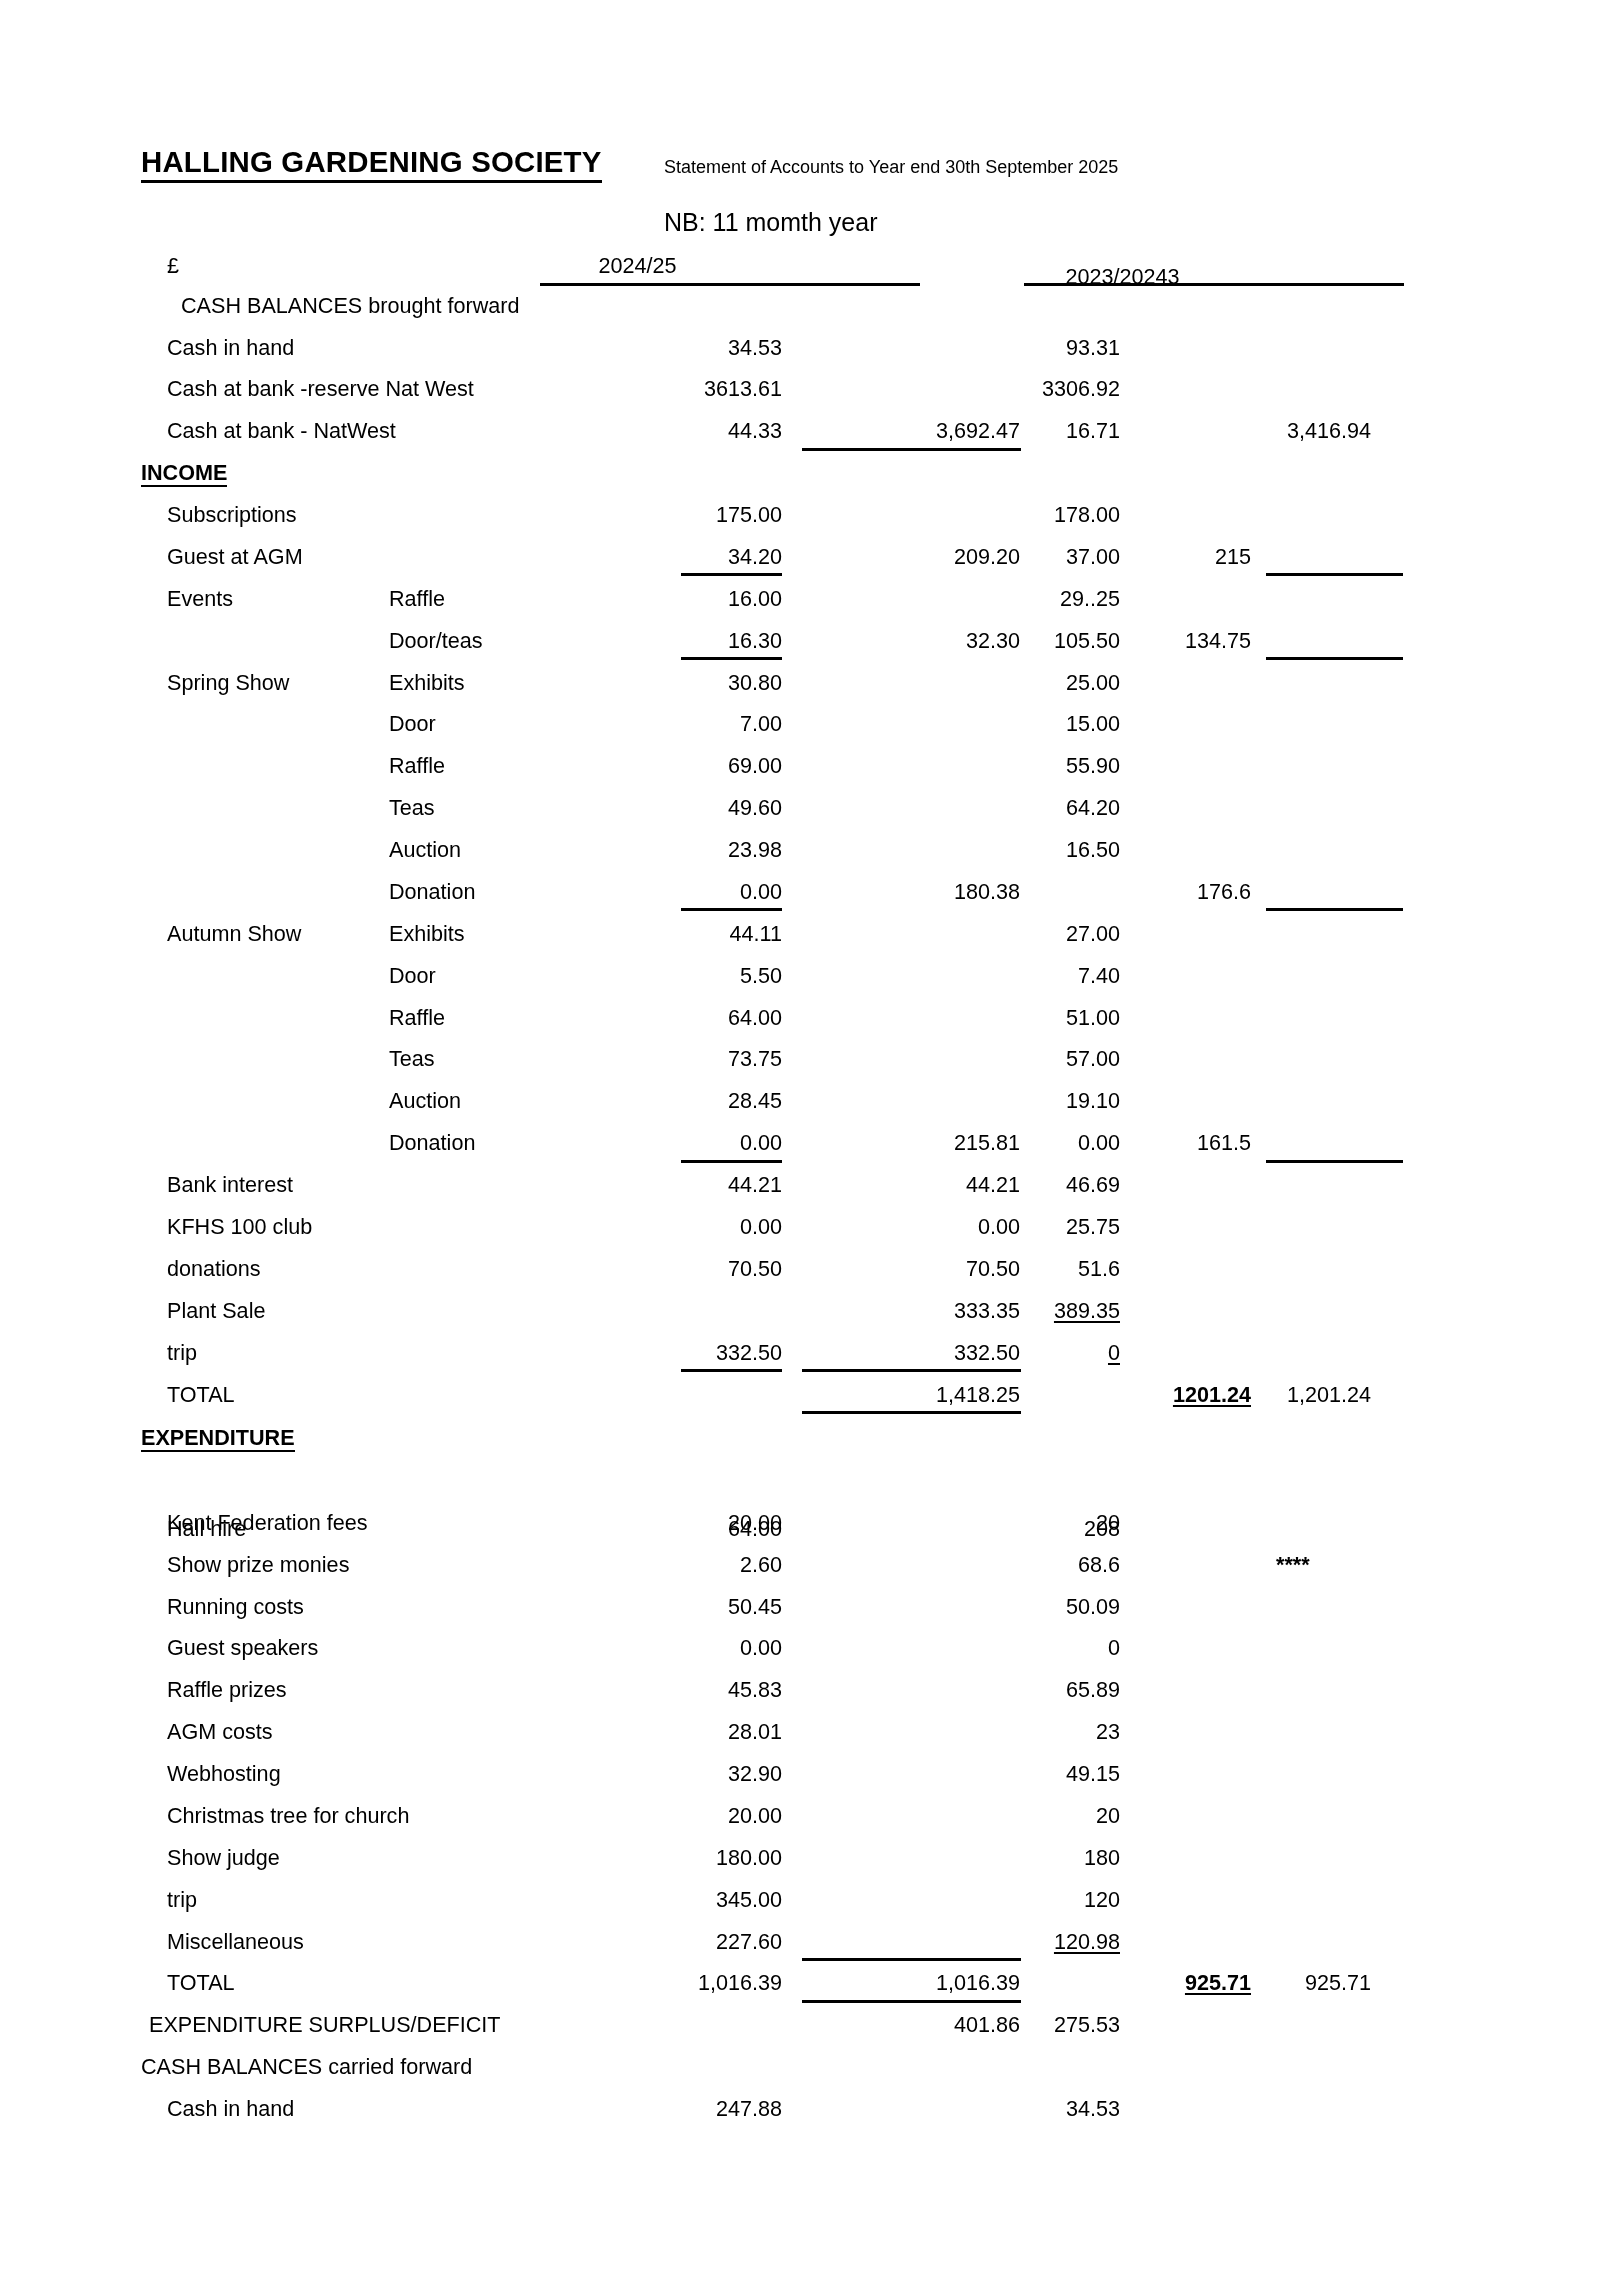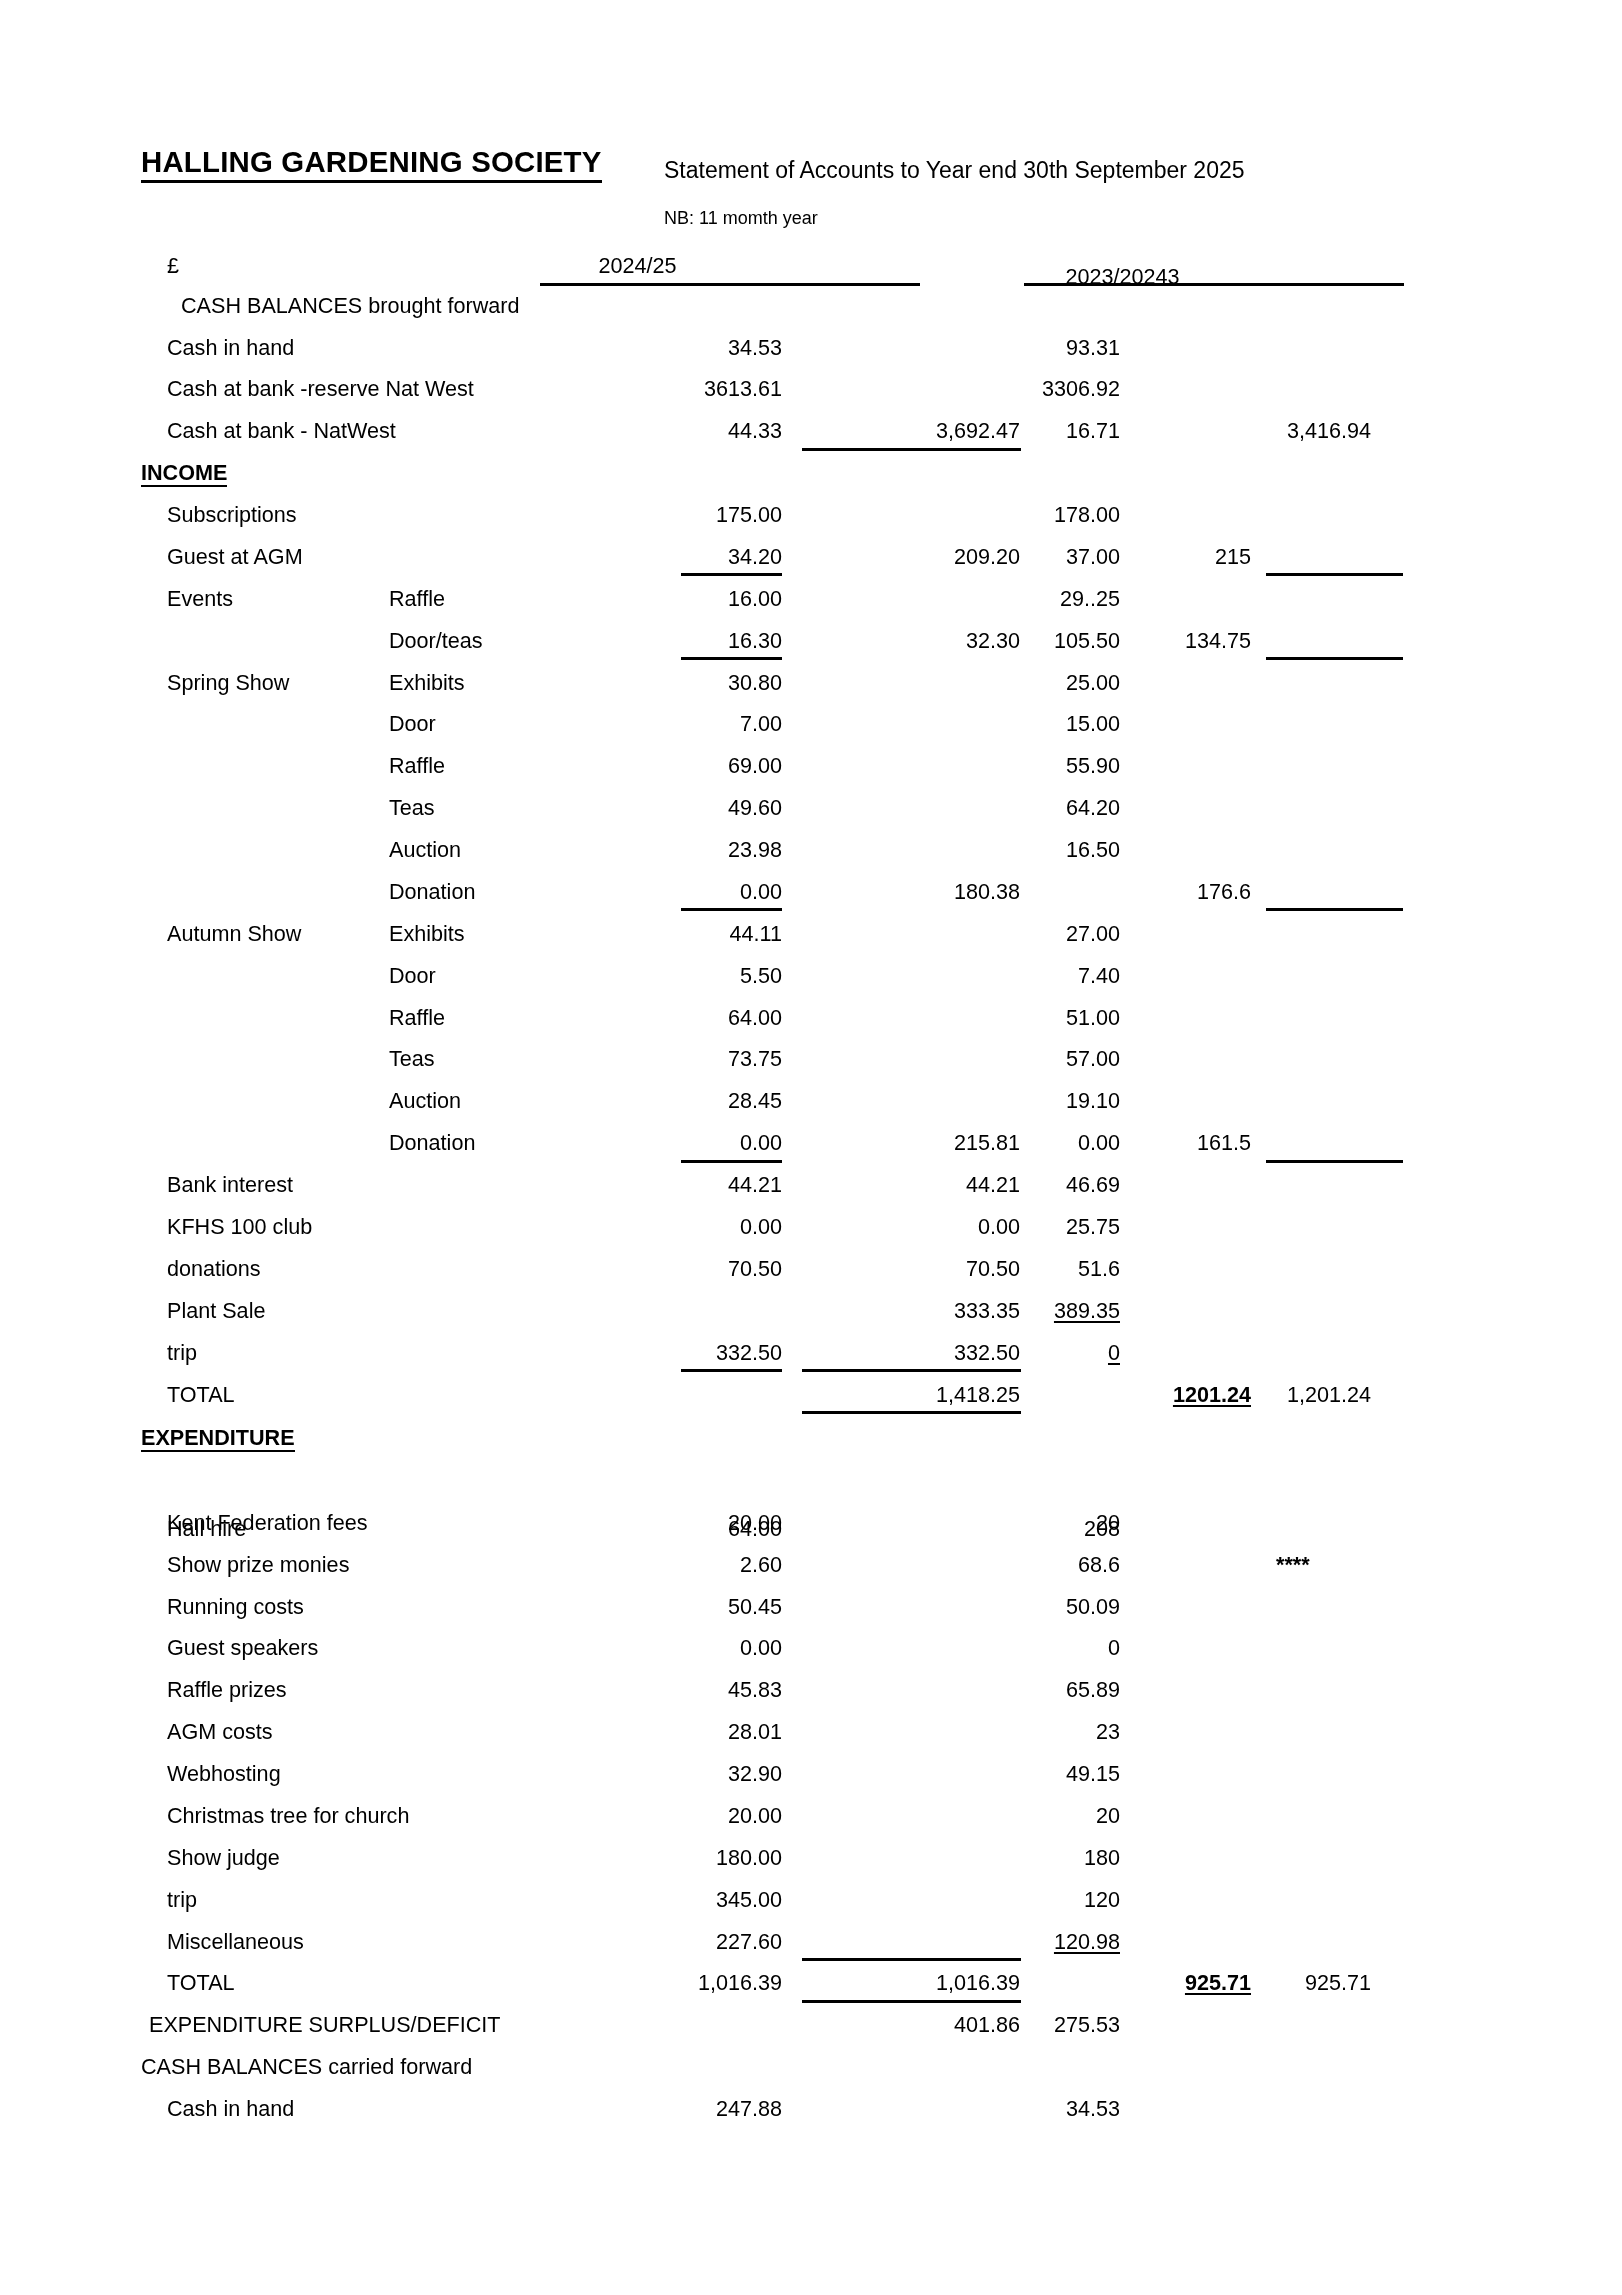--- a/index.html
+++ b/index.html
@@ -12,22 +12,22 @@
   }
   .page { position:relative; width:1622px; height:1607px; }
 
   
   .title-block { position:absolute; left:141px; top:147px; }
   .doc-title {
     font-size:29.4px; font-weight:bold; letter-spacing:0.2px;
     border-bottom:3.3px solid #000; display:inline-block;
     padding-bottom:2.6px; line-height:1.05;
   }
-  .subtitle  { position:absolute; left:664px; top:157px; font-size:23px; }
-  .nb-note   { position:absolute; left:664px; top:208px; font-size:18px; }
+  .subtitle  { position:absolute; left:664px; top:157px; font-size:18px; }
+  .nb-note   { position:absolute; left:664px; top:208px; font-size:25px; }
 
   
   .row { position:absolute; left:0; width:1622px; height:42px; }
   .lbl  { position:absolute; font-size:21.6px; white-space:nowrap; line-height:42px; }
   .lvl0 { left:141px; }
   .lvl1 { left:167px; }
   .lvl2 { left:389px; }
 
   .num {
     position:absolute; font-size:21.6px; text-align:right;

